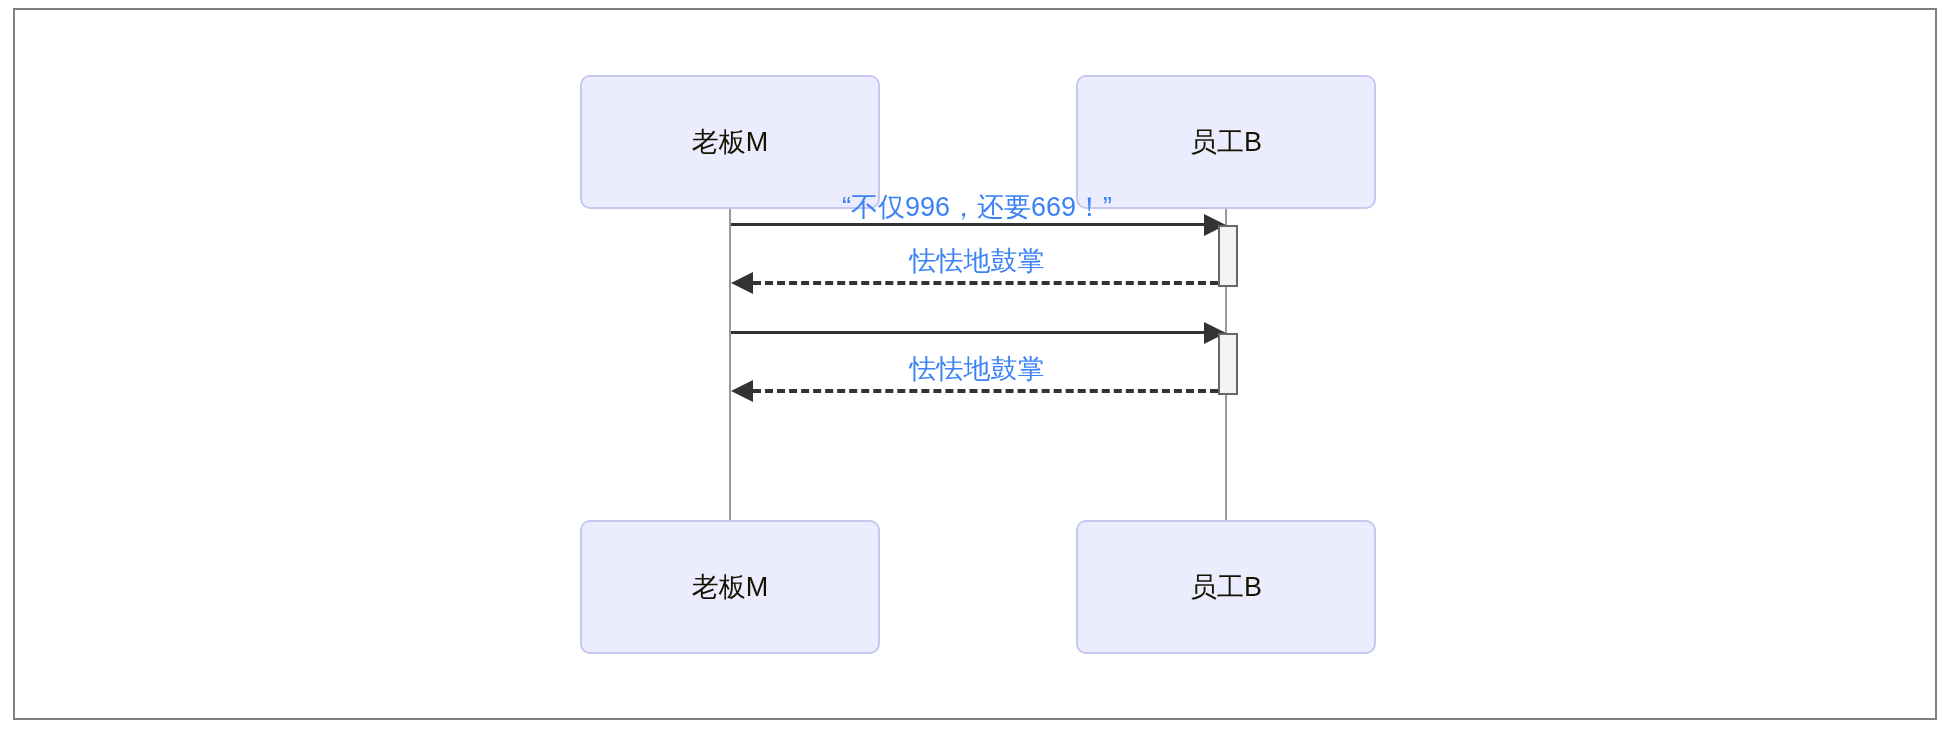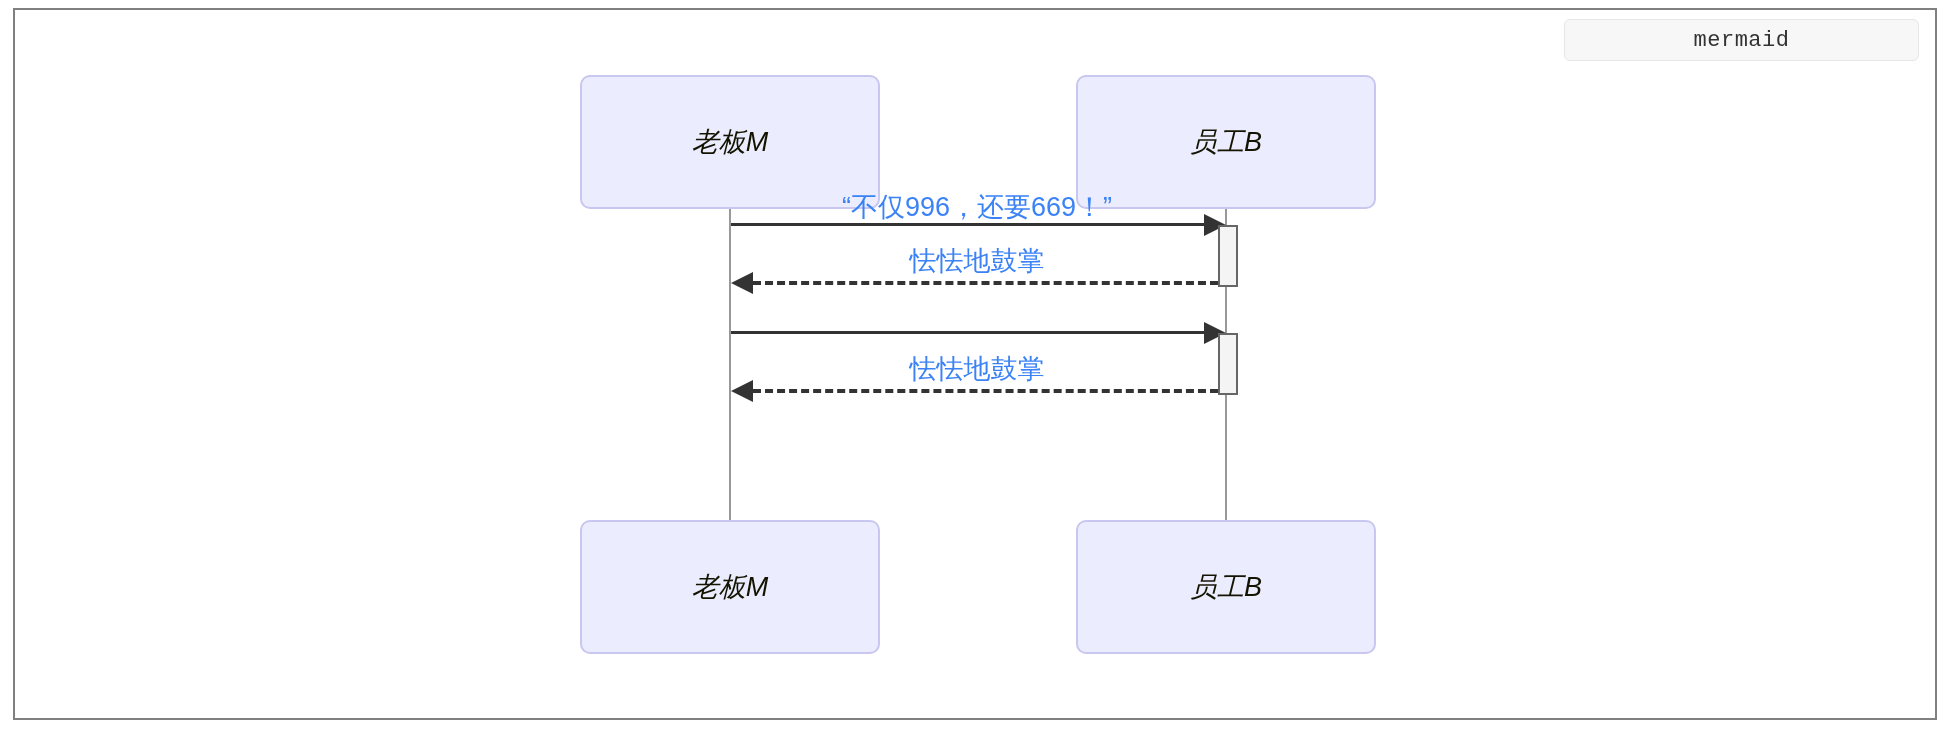--- a/index.html
+++ b/index.html
@@ -63,21 +63,20 @@
     position: absolute;
     width: 300px;
     height: 134px;
     box-sizing: border-box;
     background: #ececff;
     border: 2px solid #c7c7f0;
     border-radius: 10px;
     display: flex;
     align-items: center;
     justify-content: center;
-    font-style: italic;
   }
   .actor-label {
     font-size: 27px;
     color: #131300;
     line-height: 1;
     white-space: nowrap;
   }
 
   
   .activation {
@@ -127,21 +126,20 @@
     line-height: 1;
   }
 </style>
 </head>
 <body>
 
 <div id="screen">
 
   <div id="diagram-frame">
 
-    <div id="mermaid-chip" style="left:1549px; top:9px;">mermaid</div>
 
     <div class="lifeline" style="left:714px; top:199px; height:312px;"></div>
     <div class="lifeline" style="left:1210px; top:199px; height:312px;"></div>
 
     <div class="actor-box" style="left:565px; top:65px;">
       <span class="actor-label">老板M</span>
     </div>
 
     <div class="actor-box" style="left:1061px; top:65px;">
       <span class="actor-label">员工B</span>

